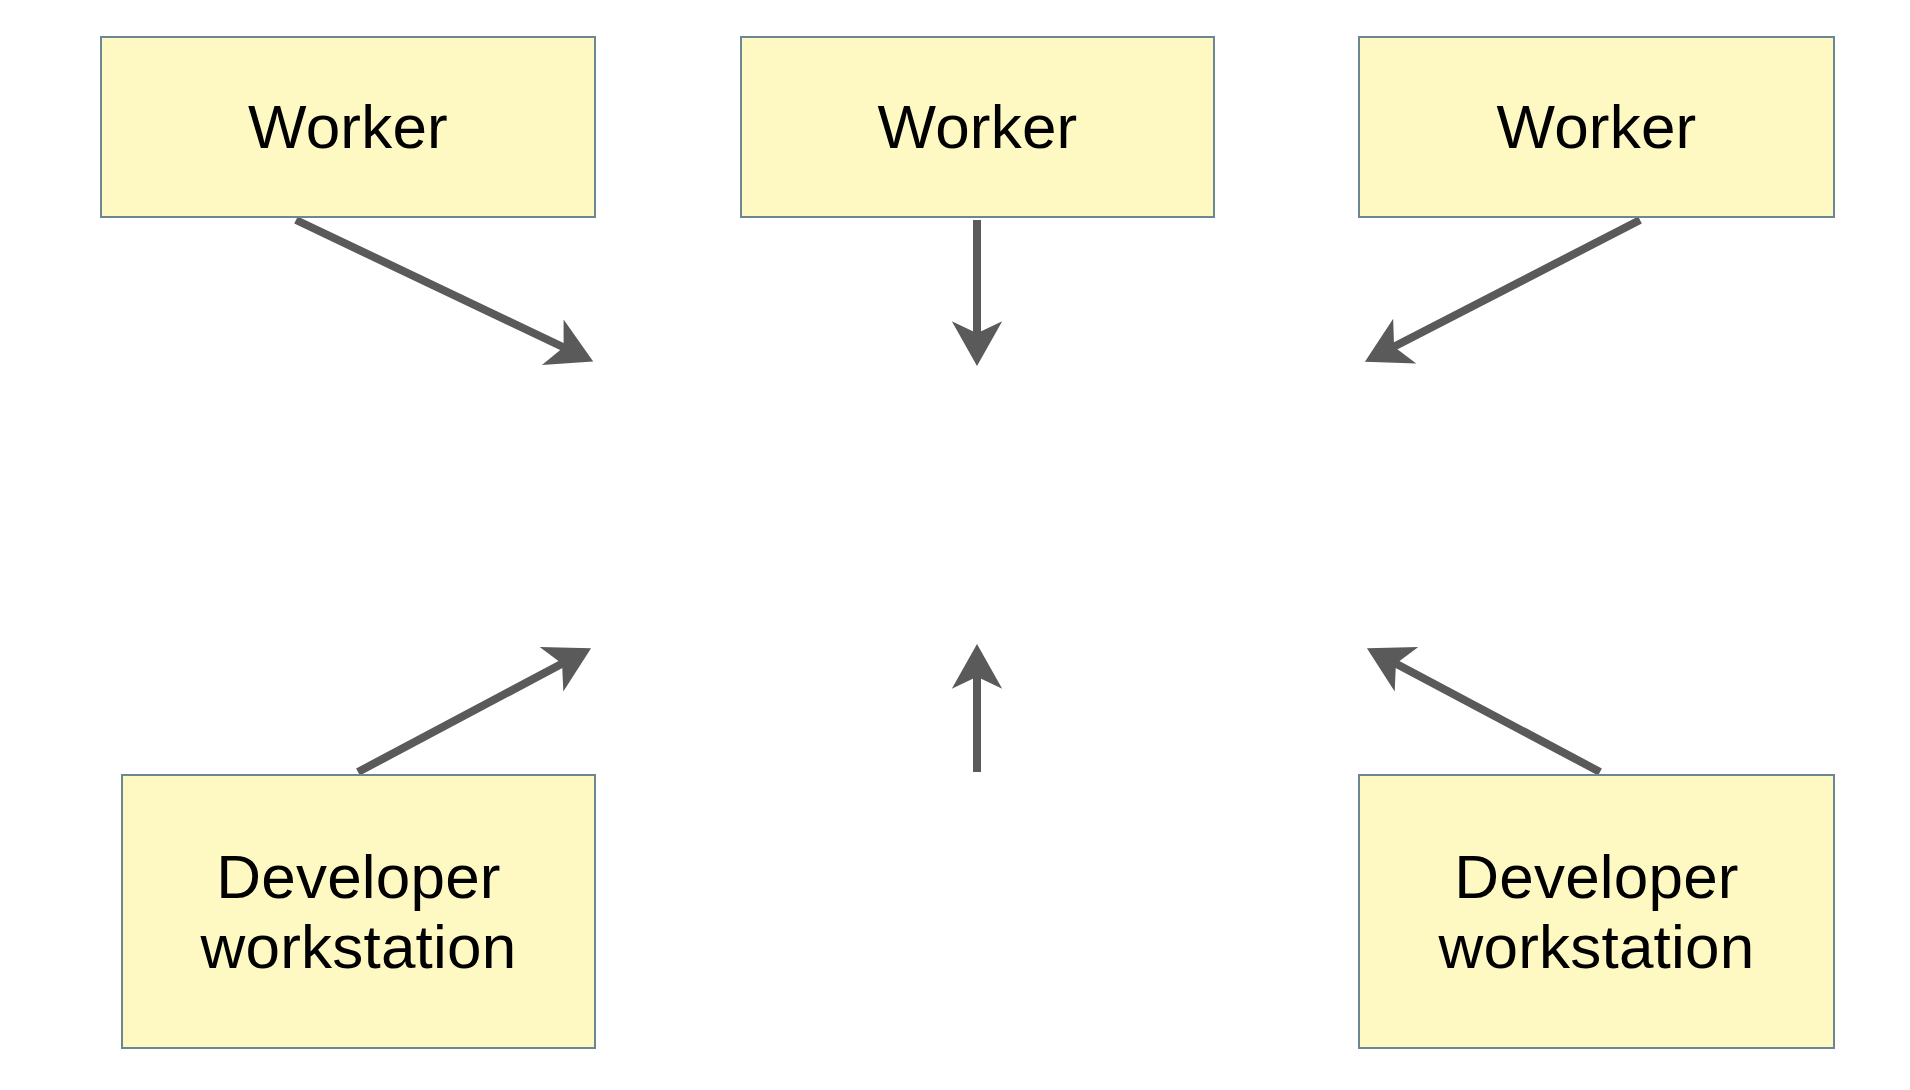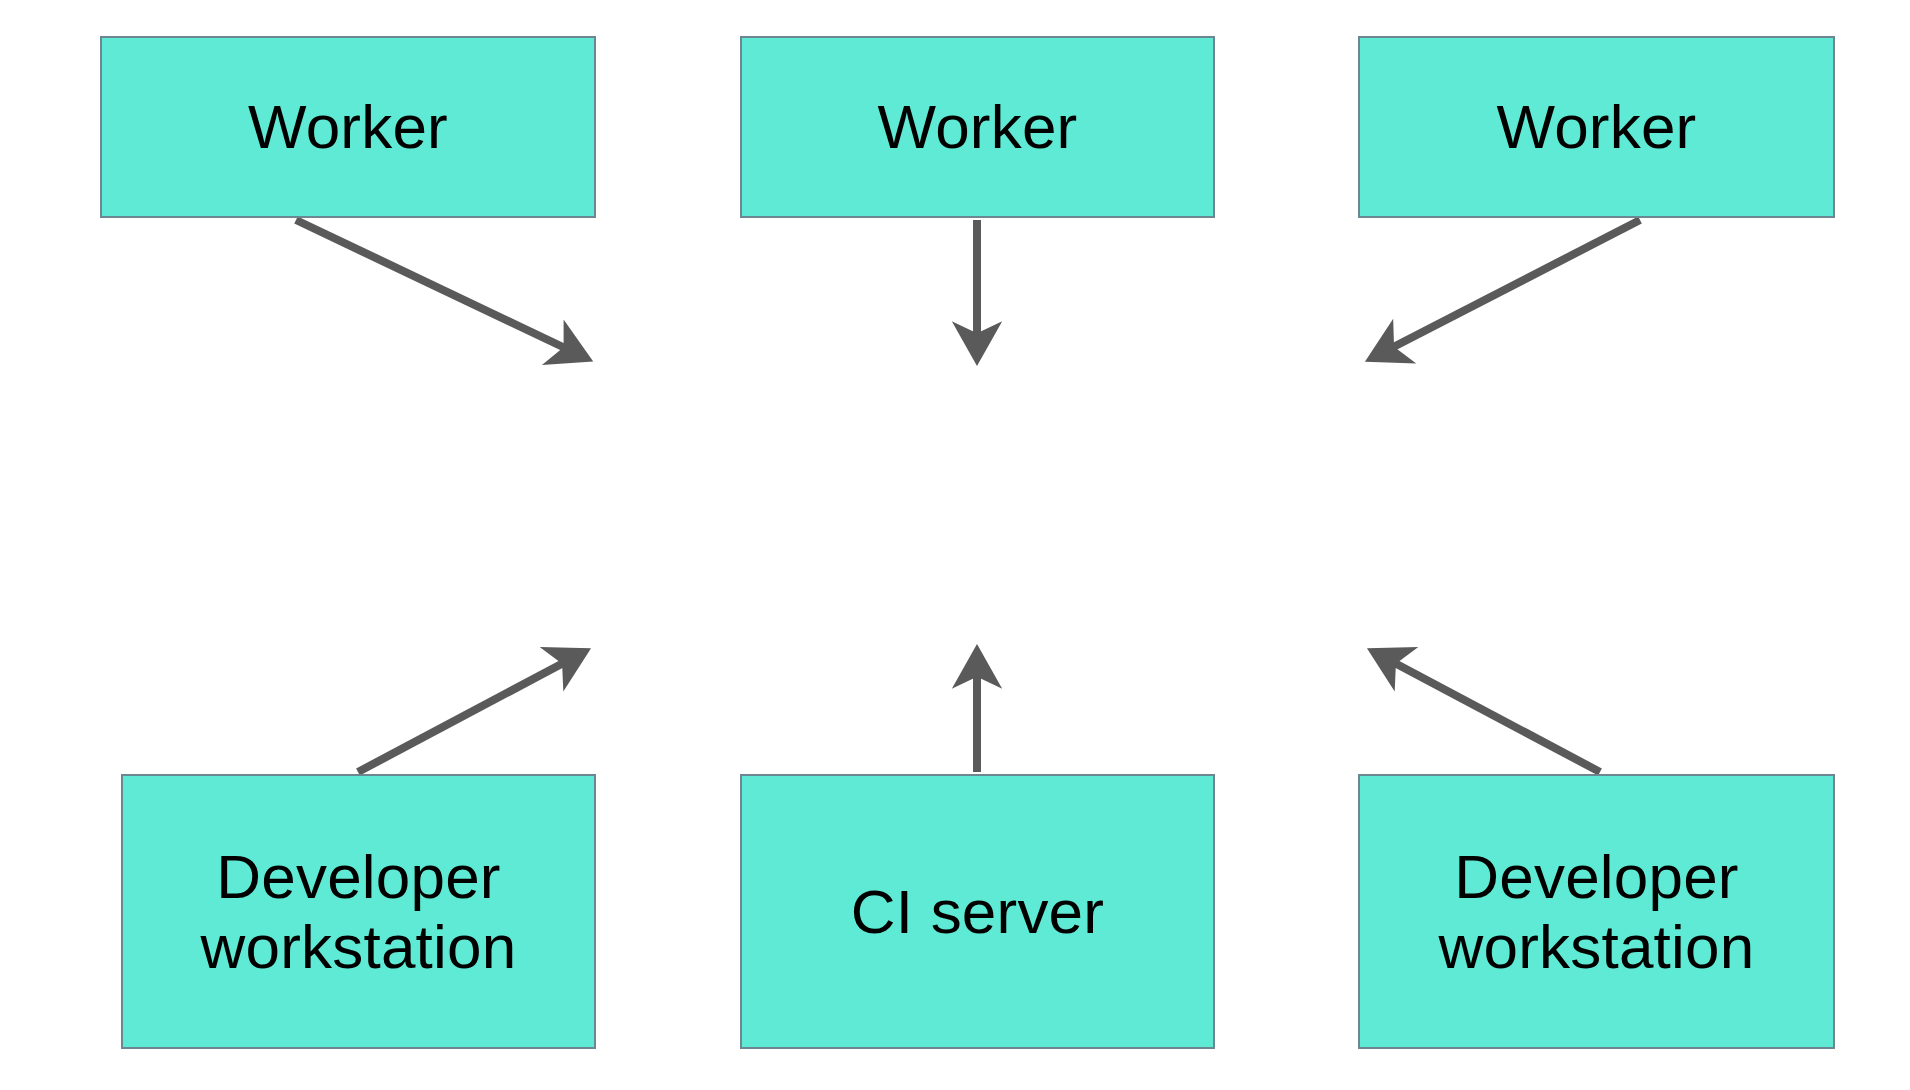--- a/index.html
+++ b/index.html
@@ -20,21 +20,21 @@
     position: absolute;
     left: 0;
     top: 0;
     width: 1910px;
     height: 1090px;
     pointer-events: none;
   }
   .node-box {
     position: absolute;
     box-sizing: border-box;
-    background: #5eead4;
+    background: #fef9c3;
     border: 2px solid #6d8792;
     display: flex;
     align-items: center;
     justify-content: center;
     text-align: center;
     z-index: 2;
   }
   .node-label {
     color: #000000;
     font-size: 62px;
@@ -91,22 +91,19 @@
   <div class="node-box" id="node-worker-right">
     <span class="node-label">Worker</span>
   </div>
 
 
   <div class="node-box" id="node-dev-left">
     <span class="node-label">Developer
 workstation</span>
   </div>
 
-  <div class="node-box" id="node-ci-server">
-    <span class="node-label">CI server</span>
-  </div>
 
   <div class="node-box" id="node-dev-right">
     <span class="node-label">Developer
 workstation</span>
   </div>
 
 </div>
 
 </body></html>

